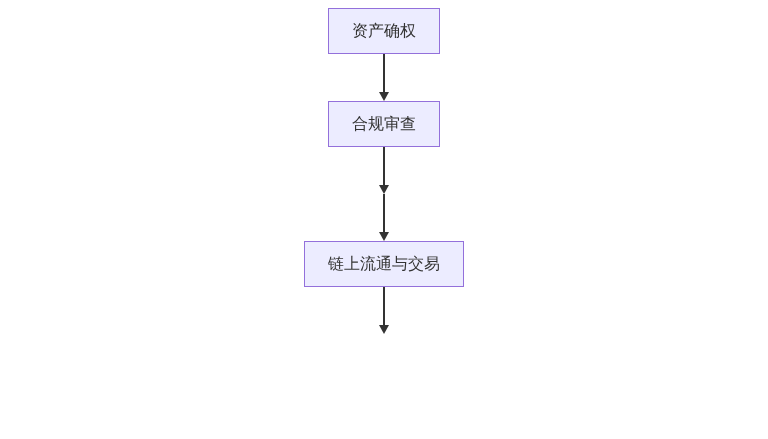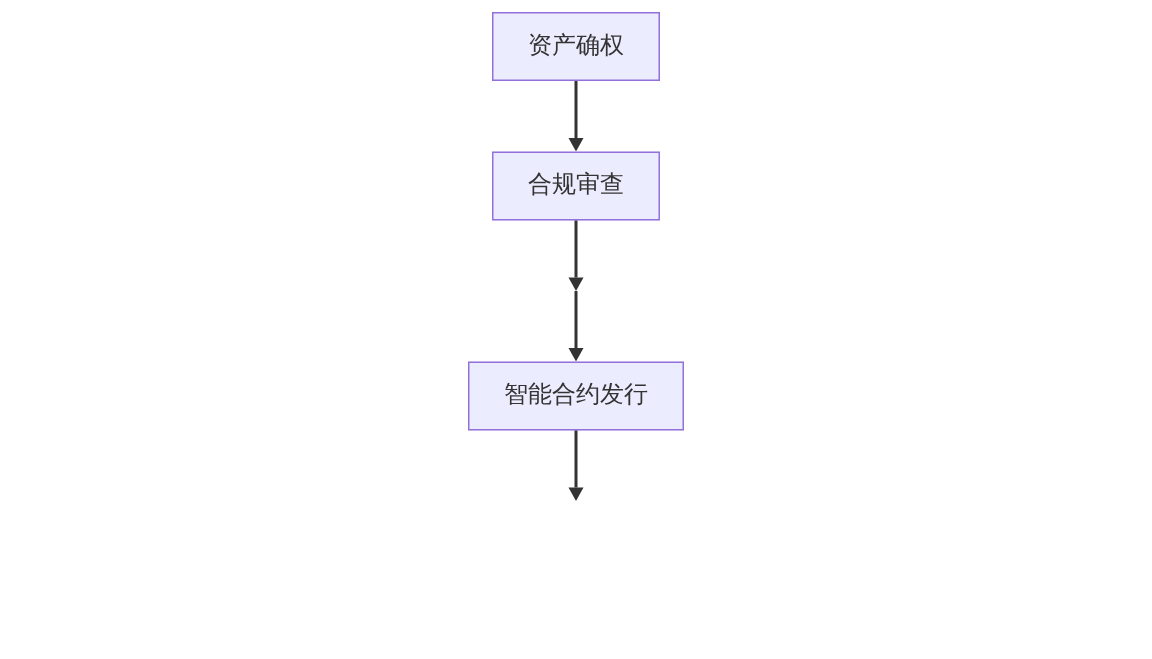--- a/index.html
+++ b/index.html
@@ -81,21 +81,21 @@
       <div class="arrow-line"></div>
       <div class="arrowhead"></div>
     </div>
 
 
     <div class="flow-arrow">
       <div class="arrow-line"></div>
       <div class="arrowhead"></div>
     </div>
 
-    <div class="flow-node">智能合约发行</div>
+    <div class="flow-node">链上流通与交易</div>
 
     <div class="flow-arrow">
       <div class="arrow-line"></div>
       <div class="arrowhead"></div>
     </div>
 
 
   </div>
 </div>
 

